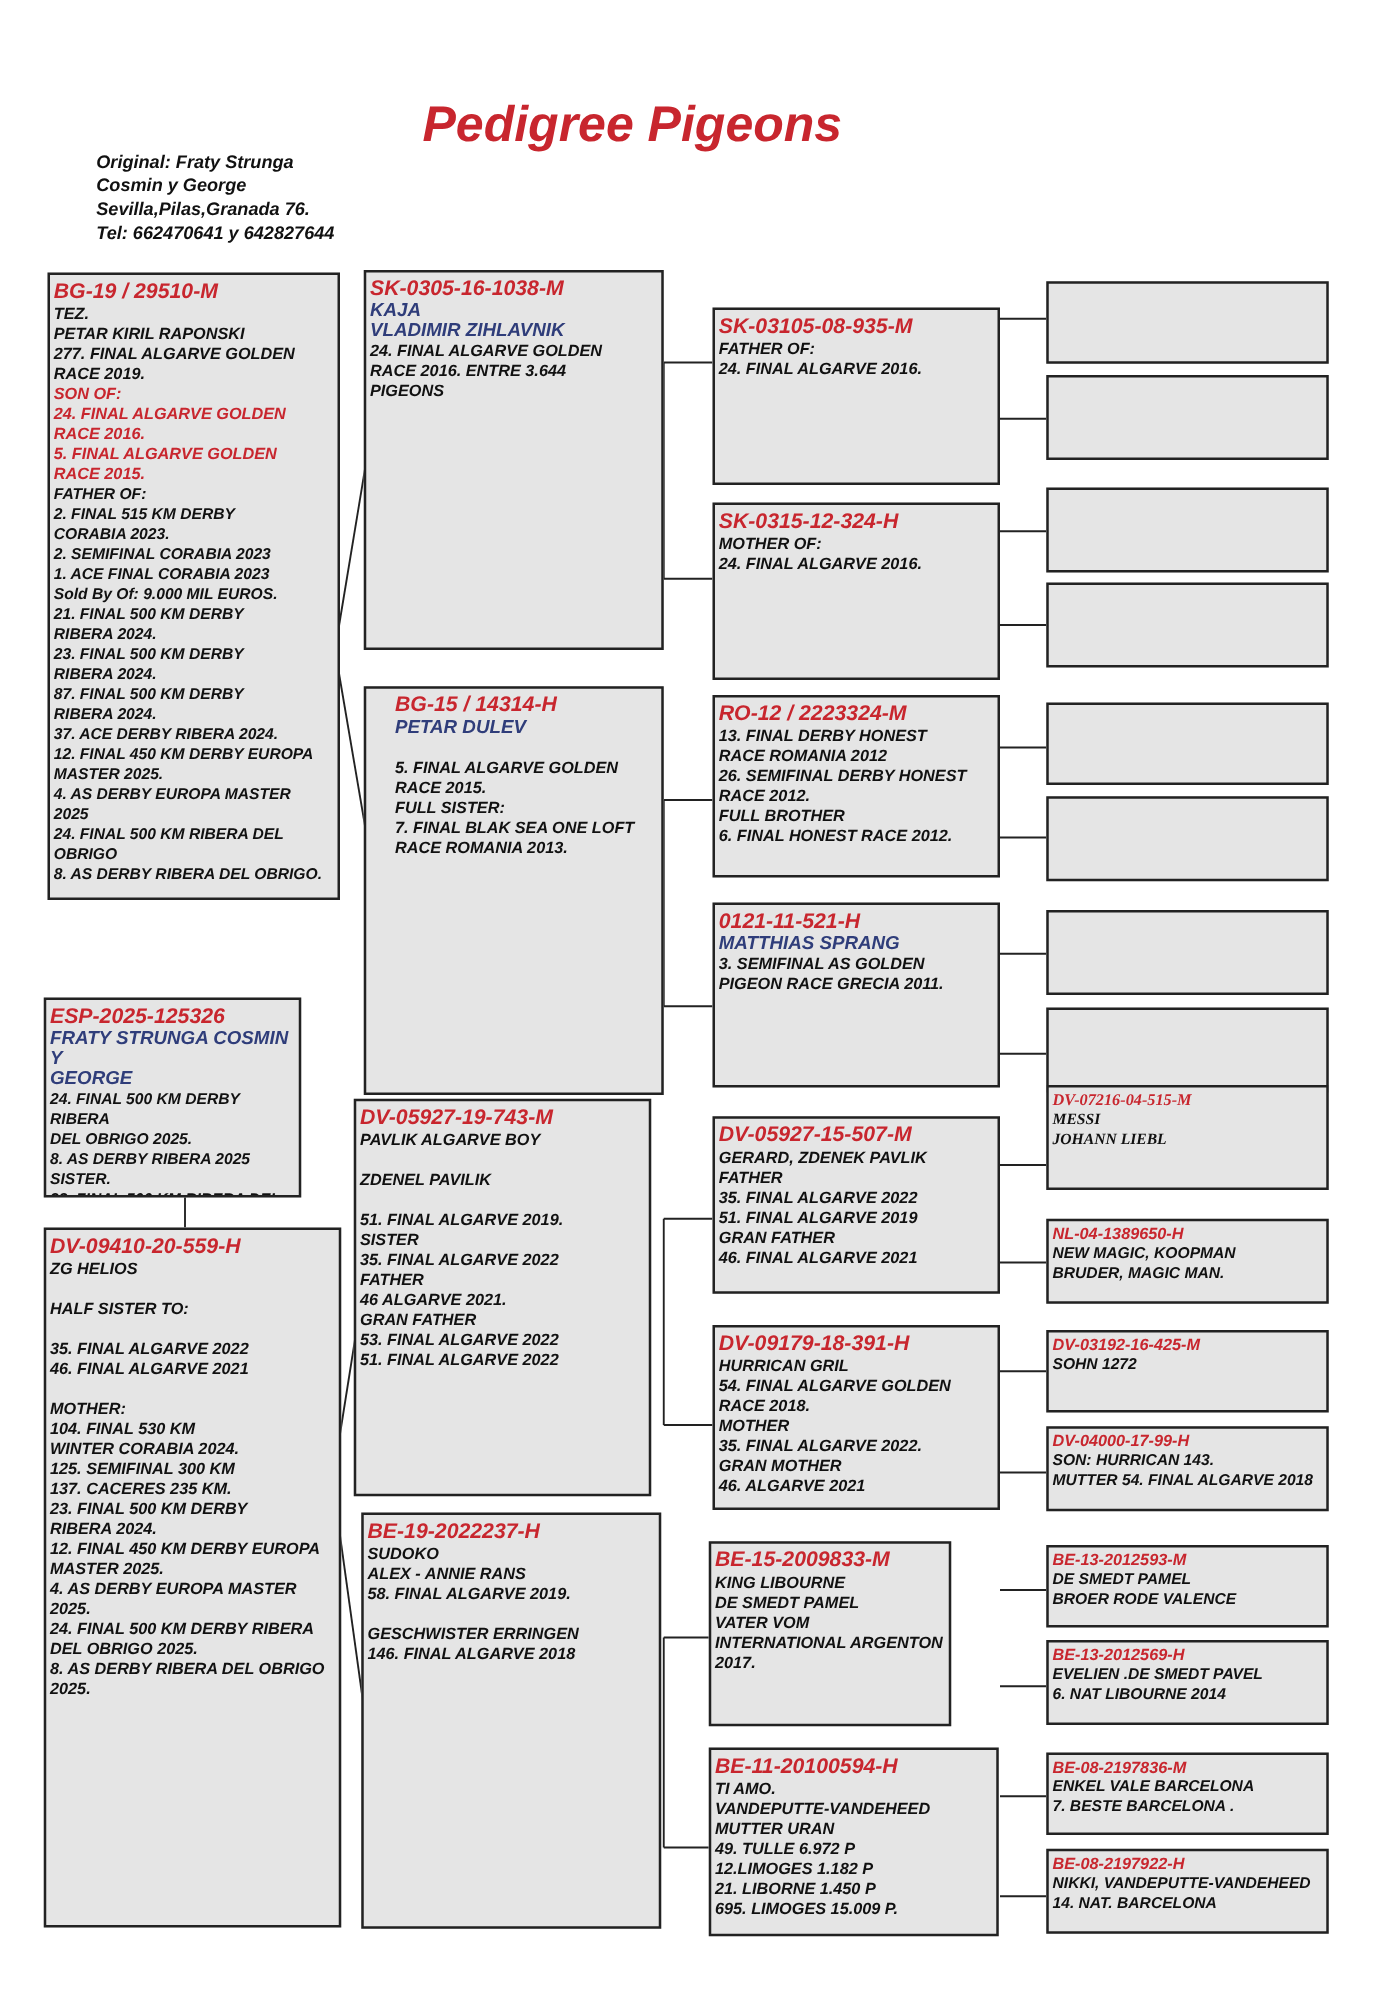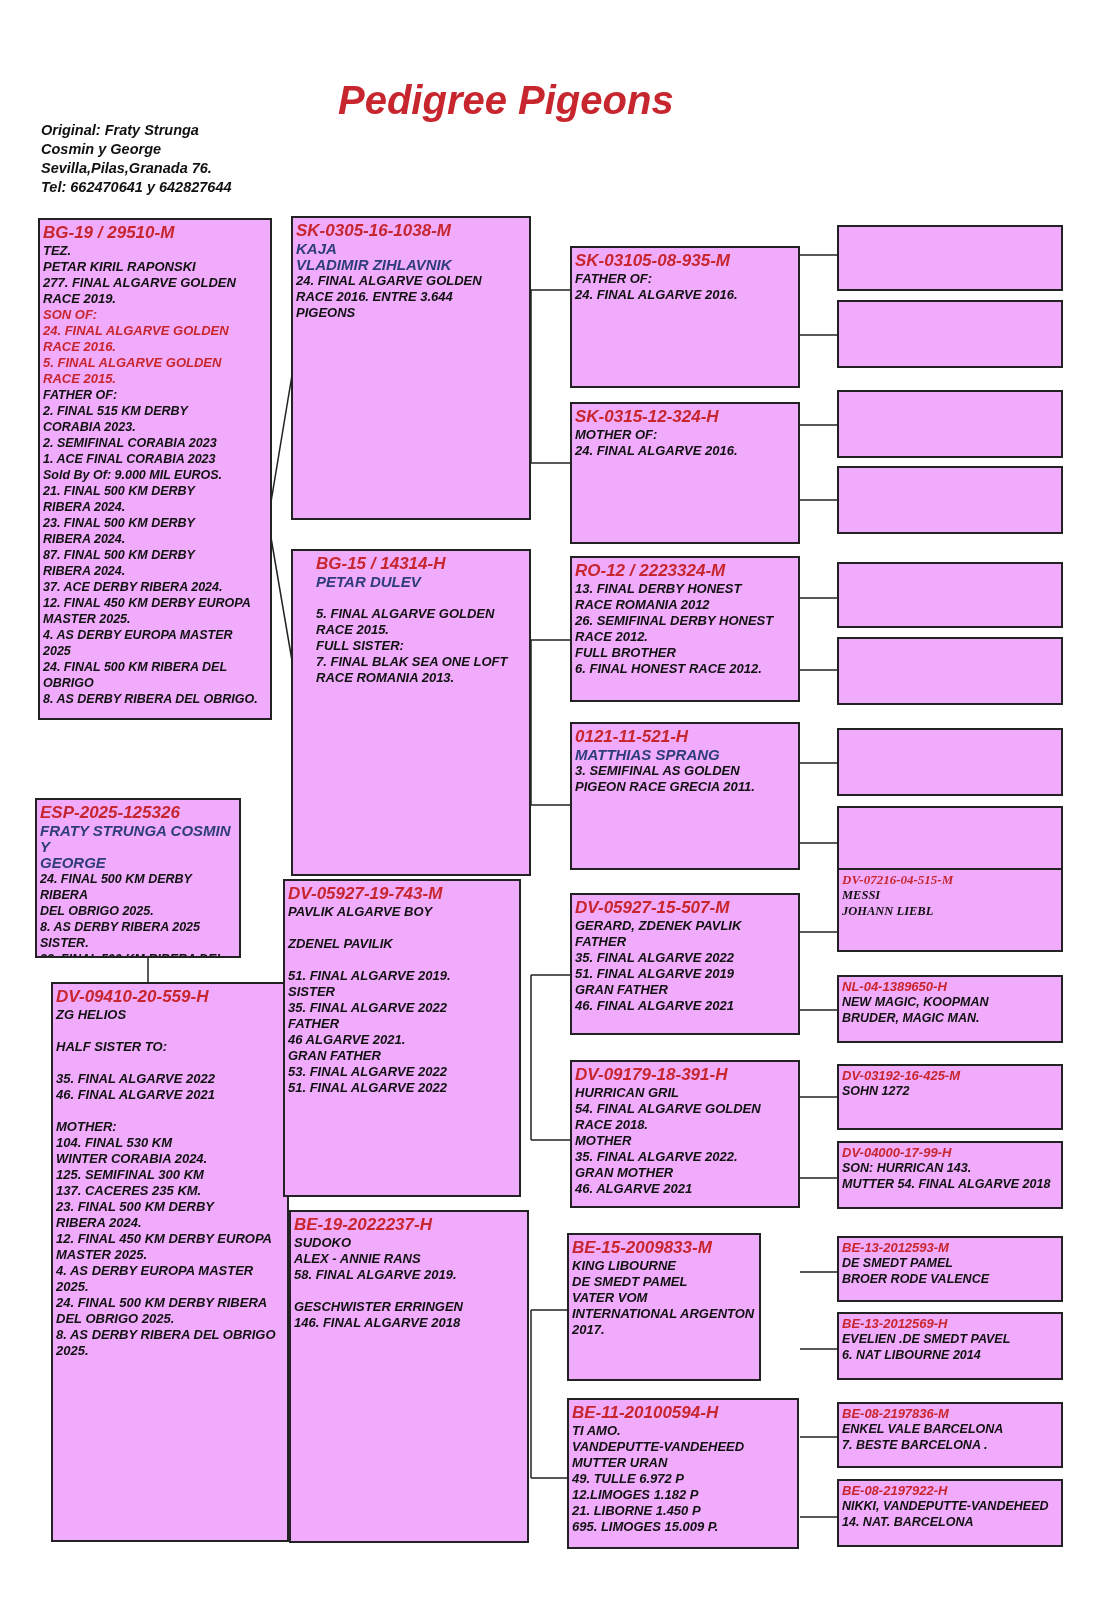--- a/index.html
+++ b/index.html
@@ -1,21 +1,21 @@
 <!DOCTYPE html>
 <html><head>
 <meta charset="utf-8">
 <style>
   html, body { margin: 0; padding: 0; background: #fff; }
   body { width: 1113px; height: 1600px; position: relative; overflow: hidden;
          font-family: "Liberation Sans", sans-serif; font-style: italic; font-weight: bold; color: #111; }
   .title { position: absolute; left: 338px; top: 78px; font-size: 40px; color: #c8262e; font-weight: bold; font-style: italic; }
   .owner { position: absolute; left: 41px; top: 121px; font-size: 14.5px; line-height: 19px; color: #111; }
-  .owner div { white-space: nowrap; }
-  .box { position: absolute; border: 2px solid #222; background: #f0abfc; box-sizing: border-box; padding: 2px 3px; overflow: hidden; }
+  .owner div { white-space: nowrap; margin-left: 36px; }
+  .box { position: absolute; border: 2px solid #222; background: #e5e5e5; box-sizing: border-box; padding: 2px 3px; overflow: hidden; }
   .ring { color: #c8262e; font-size: 17px; line-height: 21px; }
   .ring.sm { font-size: 13px; line-height: 15px; }
   .name { color: #2f3d7a; font-size: 15px; line-height: 16px; }
   .line { font-size: 13px; line-height: 16px; color: #111; }
   .line.red { color: #c8262e; }
   .line.sm { font-size: 12.5px; line-height: 16px; }
   .gap { height: 16px; }
   svg.diag { position: absolute; left: 0; top: 0; width: 1113px; height: 1600px; pointer-events: none; }
 </style>
 </head>
@@ -113,21 +113,21 @@
   <div class="name">FRATY STRUNGA COSMIN Y</div>
   <div class="name">GEORGE</div>
   <div class="line sm">24. FINAL 500 KM DERBY RIBERA</div>
   <div class="line sm">DEL OBRIGO 2025.</div>
   <div class="line sm">8. AS DERBY RIBERA 2025</div>
   <div class="line sm">SISTER.</div>
   <div class="line sm">23. FINAL 500 KM RIBERA DEL</div>
   <div class="line sm">OBRIGO 2024.</div>
 </div>
 
-<div class="box" style="left:51px;top:982px;width:238px;height:560px;">
+<div class="box" style="left:35px;top:982px;width:238px;height:560px;">
   <div class="ring">DV-09410-20-559-H</div>
   <div id="dam-lines">
       <div class="line">ZG HELIOS</div>
       <div class="gap"></div>
       <div class="line">HALF SISTER TO:</div>
       <div class="gap"></div>
       <div class="line">35. FINAL ALGARVE 2022</div>
       <div class="line">46. FINAL ALGARVE 2021</div>
       <div class="gap"></div>
       <div class="line">MOTHER:</div>

